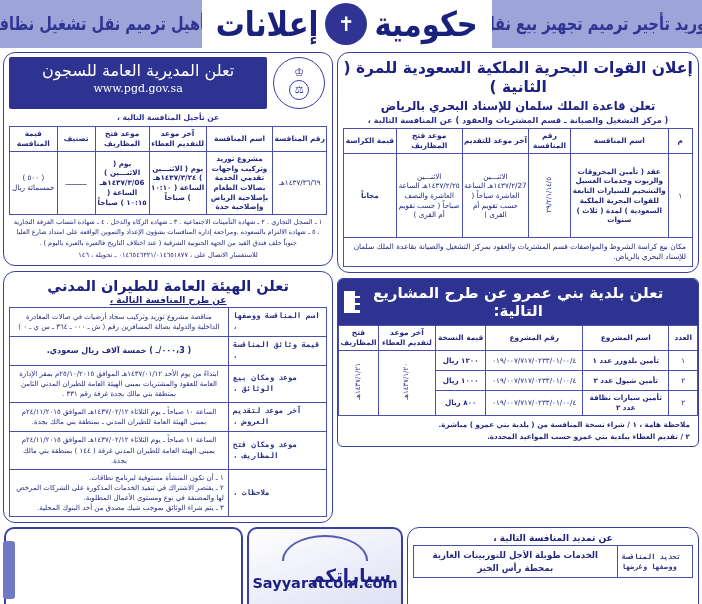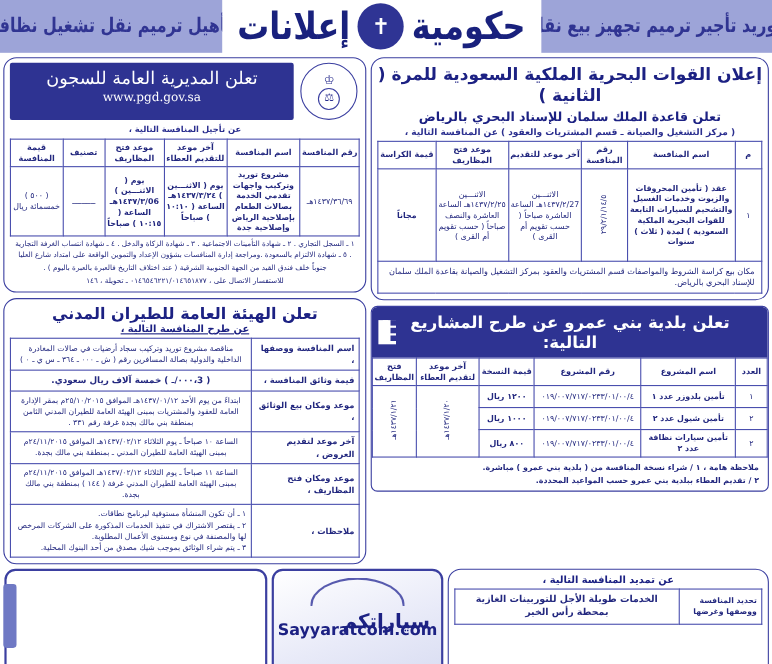--- a/index.html
+++ b/index.html
@@ -185,21 +185,21 @@
   .pgd-bar .l2 { font-size: 11px; font-family: "DejaVu Serif", "Liberation Serif", serif; margin-top: 1px; }
 
   
   .gaca-title { text-align:center; color:#1c2183; font-weight:bold; font-size:14.5px; margin:2px 0 0;}
   .gaca-sub { text-align:center; color:#1c2183; font-weight:bold; font-size:9px; margin:1px 0 2px;text-decoration:underline;}
   table.kv { width:100%; border-collapse: collapse; table-layout: fixed; }
   table.kv td {
     border: 1px solid #4a4fae;
     color:#23287f; padding: 3px 4px; vertical-align: middle; line-height: 1.45;
   }
-  table.kv td.k { width: 31%; text-align:right; font-size: 7.6px; font-weight: bold; }
+  table.kv td.k { width: 31%; text-align:left; font-size: 7.6px; font-weight: bold; font-family: Liberation Mono, monospace; }
   table.kv td.v { text-align:center; font-size: 7px; }
   table.kv td.v.rt { text-align: right; }
 
   
   .swcc-title { text-align:center; color:#1c2183; font-weight:bold; font-size:13.5px; margin:2px 0 0; }
   .swcc-sub { text-align:center; color:#1c2183; font-weight:bold; font-size:9px; margin:1px 0 2px; }
 
   
   .bottom { display:flex; gap:4px; padding: 4px 3px 3px; align-items: stretch; }
   .bl { width: 292px; }

